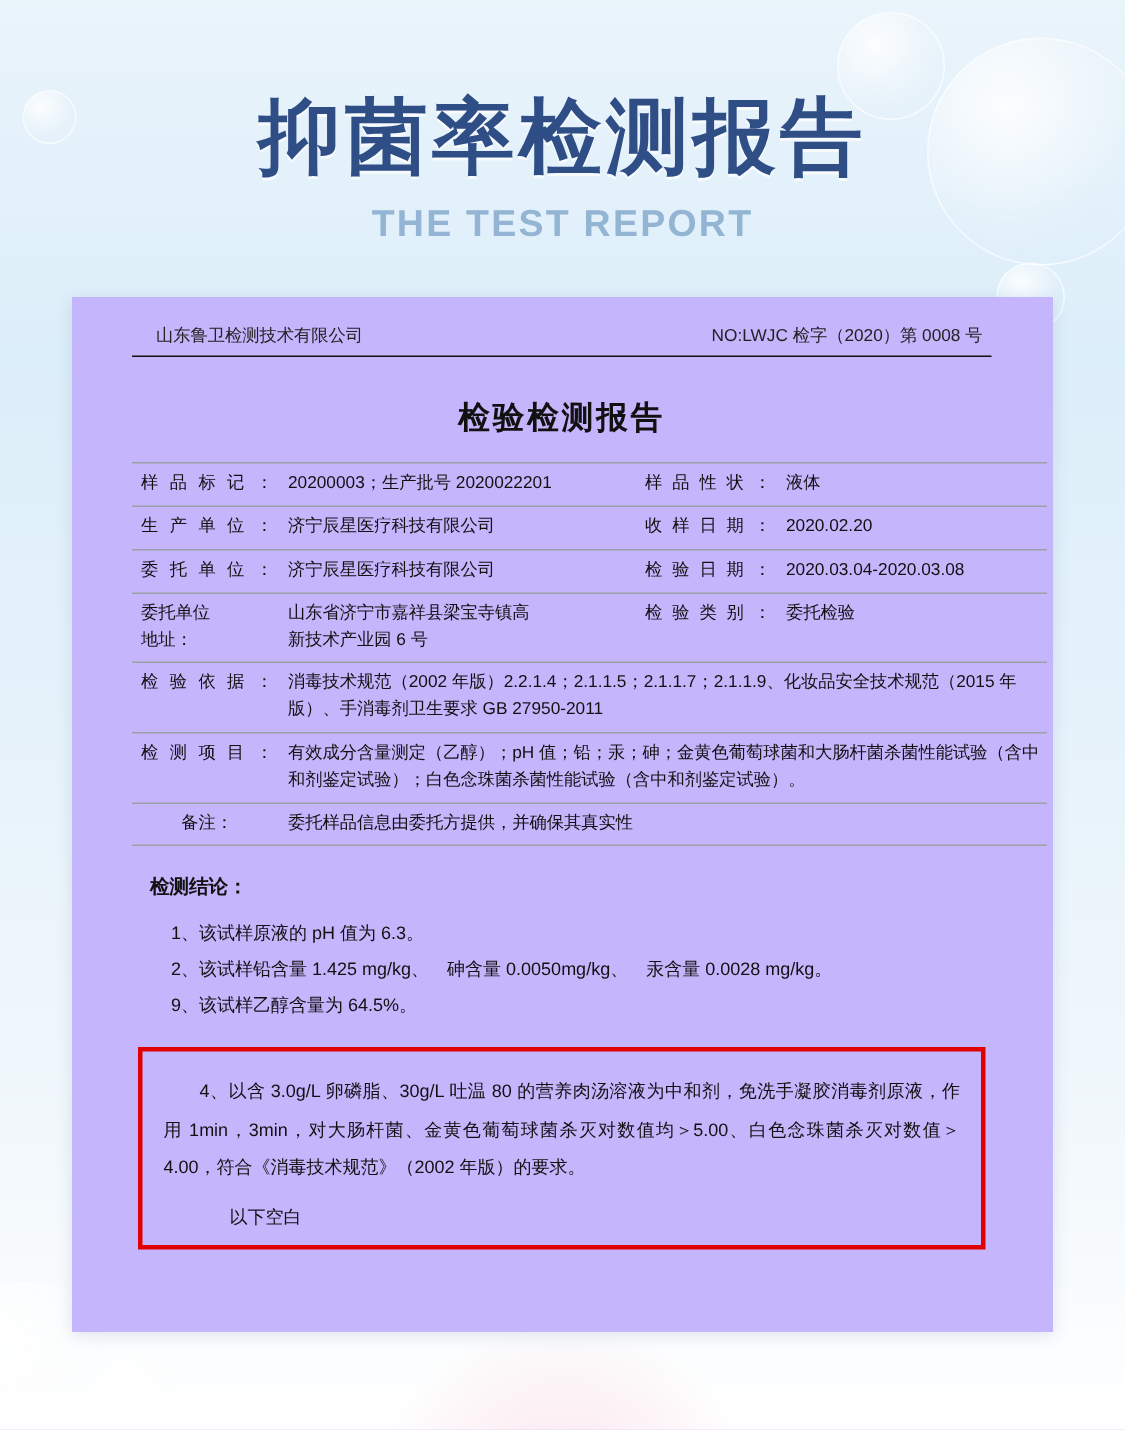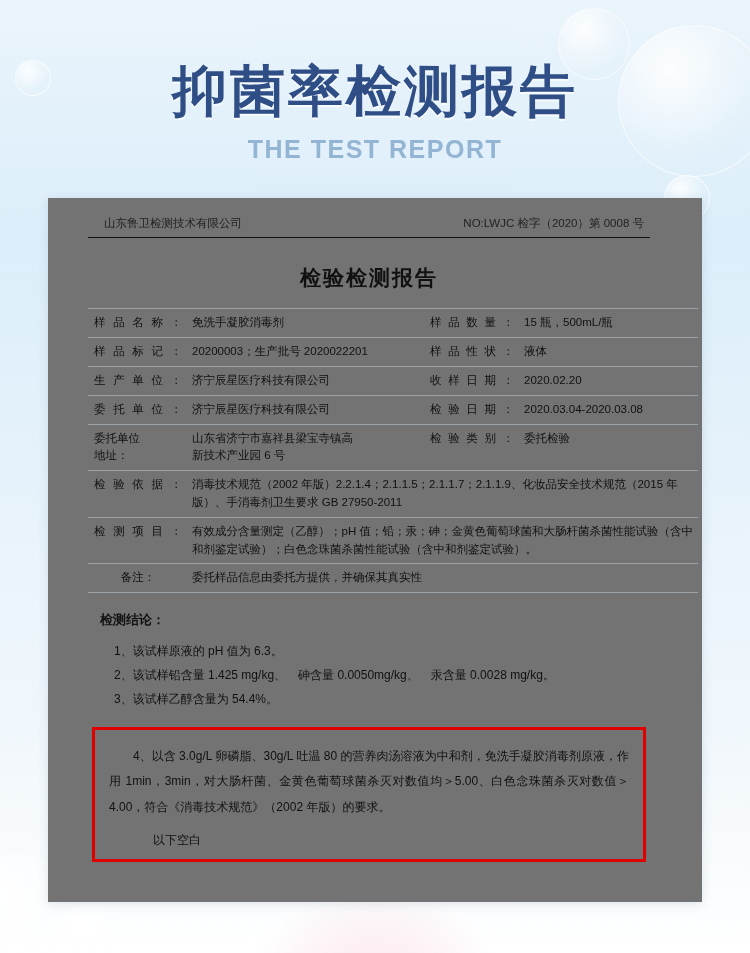--- a/index.html
+++ b/index.html
@@ -66,23 +66,23 @@
     font-weight: bold;
   }
 
   
   .doc-sheet {
     position: relative;
     z-index: 3;
     margin: 34px auto 0 auto;
     width: 654px;
     min-height: 690px;
-    background: #737373;
+    background: #c4b5fd;
     box-shadow: 0 2px 10px rgba(90,120,150,0.18);
-    padding: 18px 12px 40px 0;
+    padding: 18px 1px 40px 0;
     box-sizing: border-box;
   }
   .doc-inner { padding: 0 40px; }
 
   .doc-topline {
     display: flex;
     justify-content: space-between;
     align-items: flex-end;
     font-size: 11.5px;
     color: #222;
@@ -186,26 +186,20 @@
       <span class="left">山东鲁卫检测技术有限公司</span>
       <span class="right">NO:LWJC 检字（2020）第 0008 号</span>
     </div>
 
     <h2 class="doc-title">检验检测报告</h2>
 
 
     <table class="report">
       <tbody>
         <tr>
-          <td class="lbl">样品名称：</td>
-          <td class="val">免洗手凝胶消毒剂</td>
-          <td class="lbl2">样品数量：</td>
-          <td class="val2">15 瓶，500mL/瓶</td>
-        </tr>
-        <tr>
           <td class="lbl">样品标记：</td>
           <td class="val">20200003；生产批号 2020022201</td>
           <td class="lbl2">样品性状：</td>
           <td class="val2">液体</td>
         </tr>
         <tr>
           <td class="lbl">生产单位：</td>
           <td class="val">济宁辰星医疗科技有限公司</td>
           <td class="lbl2">收样日期：</td>
           <td class="val2">2020.02.20</td>
@@ -235,21 +229,21 @@
         <tr>
           <td class="lbl" style="text-align:center;text-align-last:center;">备注：</td>
           <td colspan="3">委托样品信息由委托方提供，并确保其真实性</td>
         </tr>
       </tbody>
     </table>
 
     <div class="conclusion-head">检测结论：</div>
     <div class="conclusion-item">1、该试样原液的 pH 值为 6.3。</div>
     <div class="conclusion-item">2、该试样铅含量 1.425 mg/kg、　砷含量 0.0050mg/kg、　汞含量 0.0028 mg/kg。</div>
-    <div class="conclusion-item">3、该试样乙醇含量为  54.4%。</div>
+    <div class="conclusion-item">9、该试样乙醇含量为  64.5%。</div>
 
     <div class="highlight-box" style="border-color: rgb(224, 0, 0);">
       <p>4、以含 3.0g/L 卵磷脂、30g/L 吐温 80 的营养肉汤溶液为中和剂，免洗手凝胶消毒剂原液，作用 1min，3min，对大肠杆菌、金黄色葡萄球菌杀灭对数值均＞5.00、白色念珠菌杀灭对数值＞4.00，符合《消毒技术规范》（2002 年版）的要求。</p>
       <div class="blank-note">以下空白</div>
     </div>
 
   </div>
 </section>
 
 </body></html>

